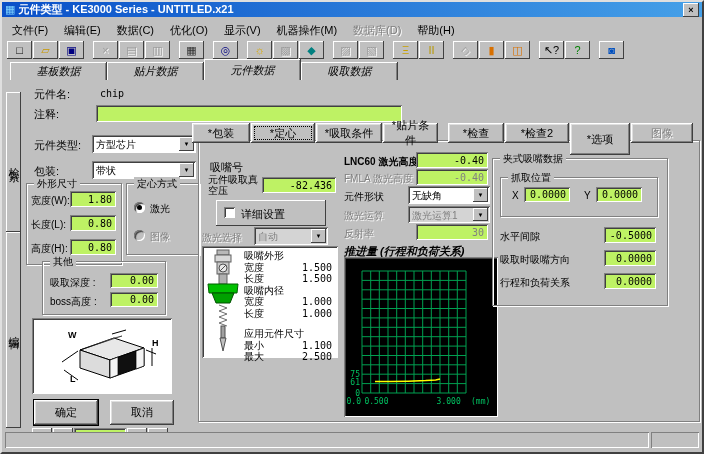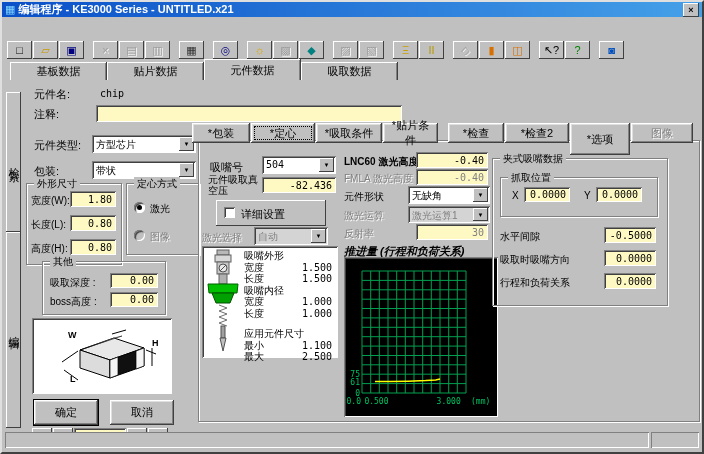--- a/index.html
+++ b/index.html
@@ -21,30 +21,30 @@
   .menu-item { padding:2px 8px; white-space:nowrap; }
   .menu-item.disabled { color:#808080; text-shadow:1px 1px 0 #fff; }
 
   .toolbar { position:absolute; top:38px; left:2px; right:2px; height:20px; display:flex; align-items:center; padding-left:3px; }
   .tbgroup { display:flex; gap:1px; margin-right:9px; }
   .tbtn { width:25px; height:18px; display:flex; align-items:center; justify-content:center; font-size:11px; line-height:1; padding:0; border:0; font-family:inherit; }
   .tbtn.disabled { color:#9a9a9a; text-shadow:1px 1px 0 #fff; }
 
   .tabrow { position:absolute; top:57px; left:8px; height:21px; display:flex; align-items:flex-end; }
   .tab { width:97px; height:18px; text-align:center; padding-top:2px; position:relative; background:#c0c0c0;
-    box-shadow: inset -1px 0 0 #404040, inset 1px 1px 0 #fff, inset -2px 0 0 #808080; }
+    box-shadow: inset -1px 0 0 #404040, inset 1px 1px 0 #fff, inset -2px 0 0 #808080; font-style: italic; }
   .tab.active { height:21px; z-index:2; padding-top:4px; }
 
   .main { position:absolute; top:78px; left:2px; right:2px; bottom:22px; background:#c0c0c0; }
   .lbl { position:absolute; white-space:nowrap; }
   .lbl.dis { color:#808080; text-shadow:1px 1px 0 #fff; }
   .s10 { font-size:10px; }
   .mono { font-family:"DejaVu Sans Mono","Liberation Mono",monospace; }
 
-  .inputbox { position:absolute; background:#fef9c3; box-shadow: inset 1px 1px 0 #808080, inset -1px -1px 0 #fff, inset 2px 2px 0 #404040;
+  .inputbox { position:absolute; background:#bef264; box-shadow: inset 1px 1px 0 #808080, inset -1px -1px 0 #fff, inset 2px 2px 0 #404040;
     border:0; font-size:10px; font-family:"DejaVu Sans Mono","Liberation Mono",monospace; padding:0 4px; color:#000; }
   .inputbox.num { text-align:right; }
   .inputbox.dis { color:#808080; }
   .combo { position:absolute; background:#fff; box-shadow: inset 1px 1px 0 #808080, inset -1px -1px 0 #fff, inset 2px 2px 0 #404040; }
   .combo .ctext { position:absolute; left:4px; top:3px; right:17px; font-size:10px; white-space:nowrap; overflow:hidden; }
   .combo .cbtn { position:absolute; right:2px; top:2px; bottom:2px; width:15px; display:flex; align-items:center; justify-content:center; font-size:6px; }
   .combo.dis { background:#d4d4d4; }
   .combo.dis .ctext { color:#808080; }
 
   .groupbox { position:absolute; border:1px solid #808080; box-shadow: 1px 1px 0 #fff, inset 1px 1px 0 #fff; }
@@ -74,24 +74,34 @@
   .nzrow { display:flex; justify-content:space-between; line-height:11.5px; }
   .nztitle { line-height:11.5px; }
 </style>
 </head>
 <body>
 
 <div class="window">
 
   <div class="titlebar" id="titlebar" style="background: linear-gradient(90deg, rgb(10, 80, 200), rgb(69, 160, 232));">
     <span class="app-ic">▦</span>
-    <span class="ttl">编辑程序 - KE3000 Series - UNTITLED.x21</span>
+    <span class="ttl">元件类型 - KE3000 Series - UNTITLED.x21</span>
     <button class="closebtn raised-thin">×</button>
   </div>
 
+  <div class="menubar" id="menubar">
+      <span class="menu-item">文件(F)</span>
+      <span class="menu-item">编辑(E)</span>
+      <span class="menu-item">数据(C)</span>
+      <span class="menu-item">优化(O)</span>
+      <span class="menu-item">显示(V)</span>
+      <span class="menu-item">机器操作(M)</span>
+      <span class="menu-item disabled">数据库(D)</span>
+      <span class="menu-item">帮助(H)</span>
+    </div>
 
   <div class="toolbar" id="toolbar">
       <div class="tbgroup">
         <button class="tbtn raised-thin" style="color: rgb(0, 0, 0);">□</button>
         <button class="tbtn raised-thin" style="color: rgb(200, 152, 0);">▱</button>
         <button class="tbtn raised-thin" style="color: rgb(0, 0, 128);">▣</button>
       </div>
       <div class="tbgroup">
         <button class="tbtn raised-thin disabled">×</button>
         <button class="tbtn raised-thin disabled">▤</button>
@@ -219,24 +229,20 @@
       <button class="btn raised" style="left: 247px; top: 43px; width: 64px; height: 20px; outline: rgb(0, 0, 0) dotted 1px; outline-offset: -4px;">*定心</button>
       <button class="btn raised" style="left: 312px; top: 43px; width: 66px; height: 20px;">*吸取条件</button>
       <button class="btn raised" style="left: 379px; top: 43px; width: 55px; height: 20px;">*贴片条件</button>
       <button class="btn raised" style="left: 444px; top: 43px; width: 56px; height: 20px;">*检查</button>
       <button class="btn raised" style="left: 501px; top: 43px; width: 64px; height: 20px;">*检查2</button>
       <button class="btn raised" style="left: 566px; top: 43px; width: 60px; height: 32px;">*选项</button>
       <button class="btn raised" style="left: 627px; top: 43px; width: 62px; height: 20px; color: rgb(128, 128, 128); text-shadow: rgb(255, 255, 255) 1px 1px 0px;">图像</button>
       <div id="subtabrow"></div>
 
     <span class="lbl" style="left:206px; top:80px;">吸嘴号</span>
-    <div class="combo" style="left:258px; top:76px; width:74px; height:18px;">
-      <span class="ctext mono">504</span>
-      <span class="cbtn raised-thin">▼</span>
-    </div>
     <span class="lbl s10" style="left:204px; top:94px; width:54px; white-space:normal; line-height:11px;">元件吸取真空压</span>
     <input class="inputbox num" style="left: 258px; top: 97px; width: 74px; height: 16px;" value="-82.436">
     <div class="raised-thin" style="position:absolute; left:212px; top:120px; width:110px; height:26px;"></div>
     <span class="checkbox" style="left:220px; top:127px;"></span>
     <span class="lbl" style="left:237px; top:127px;">详细设置</span>
     <span class="lbl s10 dis" style="left:198px; top:151px;">激光选择</span>
     <div class="combo dis" style="left:250px; top:147px; width:74px; height:18px;">
       <span class="ctext">自动</span>
       <span class="cbtn raised-thin">▼</span>
     </div>

